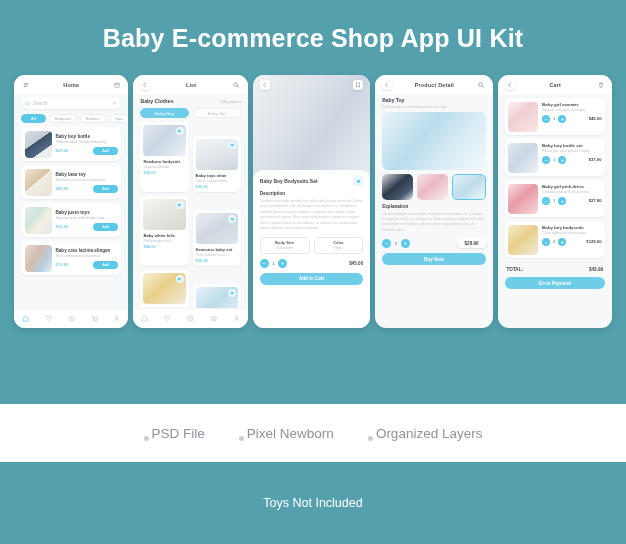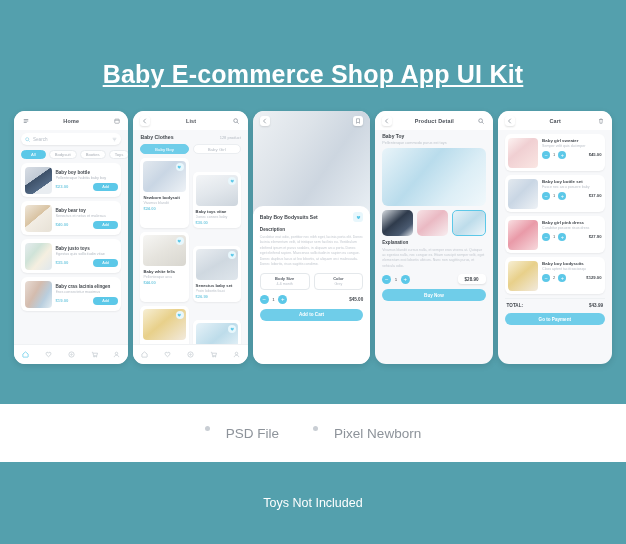--- a/index.html
+++ b/index.html
@@ -9,22 +9,21 @@
     font-family: "Liberation Sans", sans-serif;
     overflow: hidden;
     position: relative;
   }
   .hero-title {
     text-align: center;
     color: #ffffff;
     font-size: 25px;
     font-weight: bold;
     letter-spacing: 0.2px;
-    padding-top: 60px;
-    text-decoration: underline;
+    padding-top: 24px;
   }
   .screens-row {
     display: flex;
     justify-content: center;
     gap: 5px;
     padding: 22px 14px 0 14px;
   }
   .phone {
     width: 115px;
     height: 253px;
@@ -186,21 +185,21 @@
   .totalrow { display: flex; justify-content: space-between; align-items: center; padding: 4px 2px 0 2px; border-top: 0.5px solid #eef1f3; margin-top: 2px; }
   .tlabel { font-size: 4.6px; font-weight: bold; color: #44494f; }
   .tval { font-size: 4.6px; font-weight: bold; color: #44494f; }
 
   
   .features-strip {
     position: absolute; left: 0; right: 0; top: 404px; height: 58px;
     background: #ffffff;
     display: flex; align-items: center; justify-content: center; gap: 34px;
   }
-  .feature { display: flex; align-items: flex-start; gap: 16px; }
+  .feature { display: flex; align-items: flex-end; gap: 3px; }
   .fdot { width: 5px; height: 5px; border-radius: 50%; background: #c9ced4; }
   .flabel { font-size: 13.5px; color: #8d939a; }
   .bottom-note {
     position: absolute; left: 0; right: 0; top: 462px; bottom: 0;
     display: flex; align-items: center; justify-content: center;
   }
   .bottom-note span { color: #ffffff; font-size: 12.5px; }
 
   
   .ph-img { background-size: cover; background-position: center; }
@@ -642,17 +641,21 @@
 
 <div class="features-strip">
   <div class="feature">
     <span class="fdot"></span>
     <span class="flabel">PSD File</span>
   </div>
   <div class="feature">
     <span class="fdot"></span>
     <span class="flabel">Pixel Newborn</span>
   </div>
+  <div class="feature">
+    <span class="fdot"></span>
+    <span class="flabel">Organized Layers</span>
+  </div>
 </div>
 
 <div class="bottom-note">
   <span>Toys Not Included</span>
 </div>
 
 </body></html>

